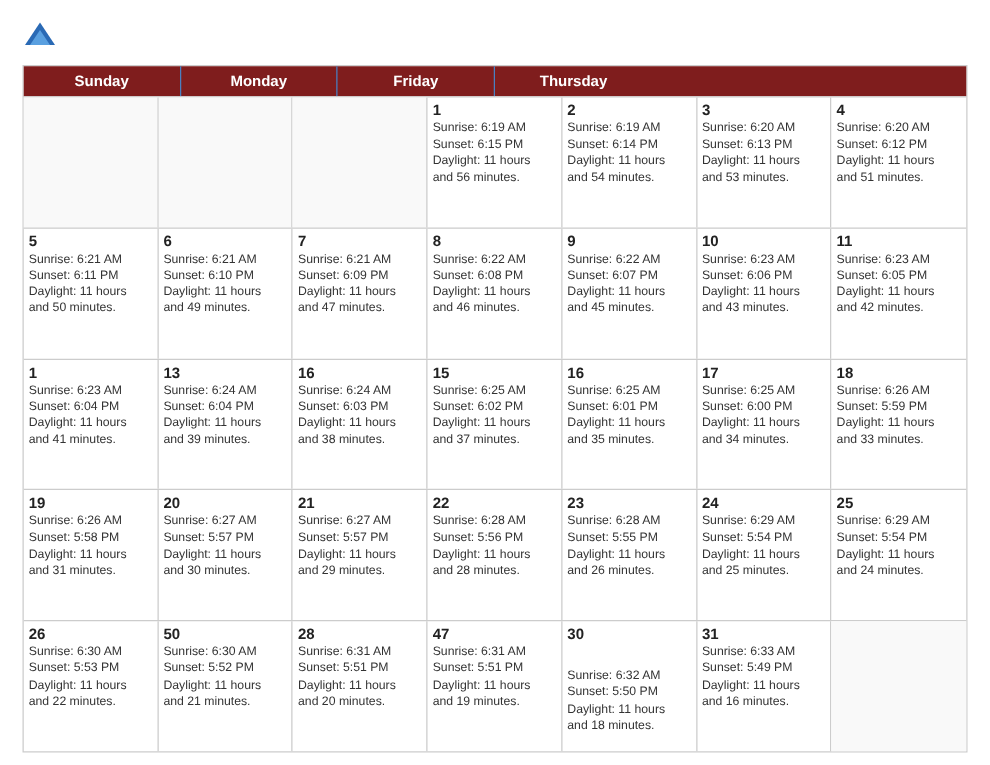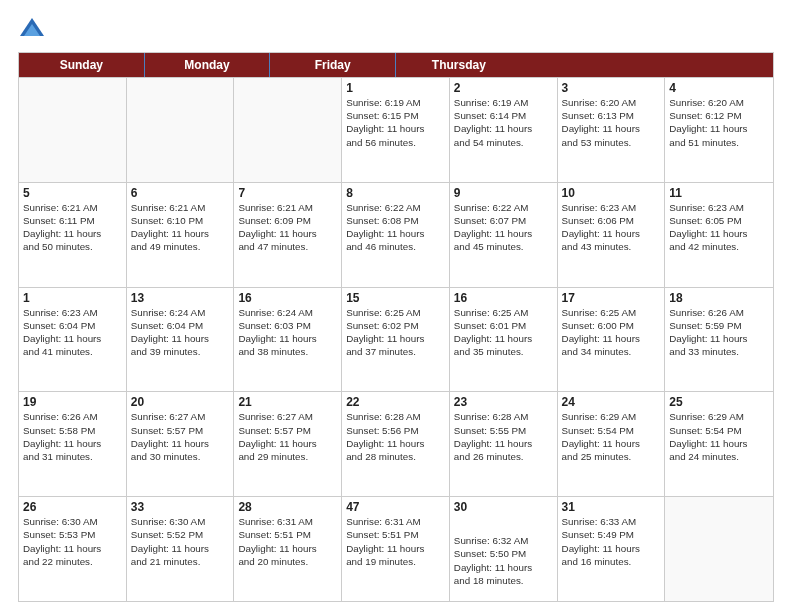--- a/index.html
+++ b/index.html
@@ -331,21 +331,21 @@
         </div>
         <div class="cal-row">
           <div class="cal-cell">
             <div class="day-num">26</div>
             <div class="cell-text" style="white-space: pre-line;">Sunrise: 6:30 AM
 Sunset: 5:53 PM
 Daylight: 11 hours
 and 22 minutes.</div>
           </div>
           <div class="cal-cell">
-            <div class="day-num">33</div>
+            <div class="day-num">50</div>
             <div class="cell-text" style="white-space: pre-line;">Sunrise: 6:30 AM
 Sunset: 5:52 PM
 Daylight: 11 hours
 and 21 minutes.</div>
           </div>
           <div class="cal-cell">
             <div class="day-num">28</div>
             <div class="cell-text" style="white-space: pre-line;">Sunrise: 6:31 AM
 Sunset: 5:51 PM
 Daylight: 11 hours

